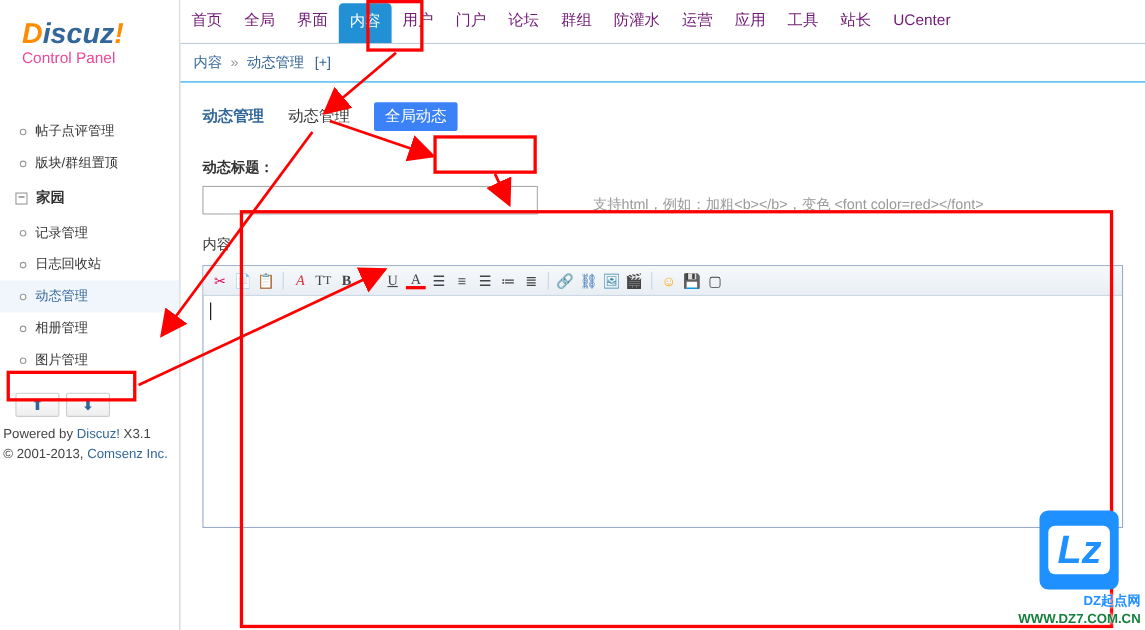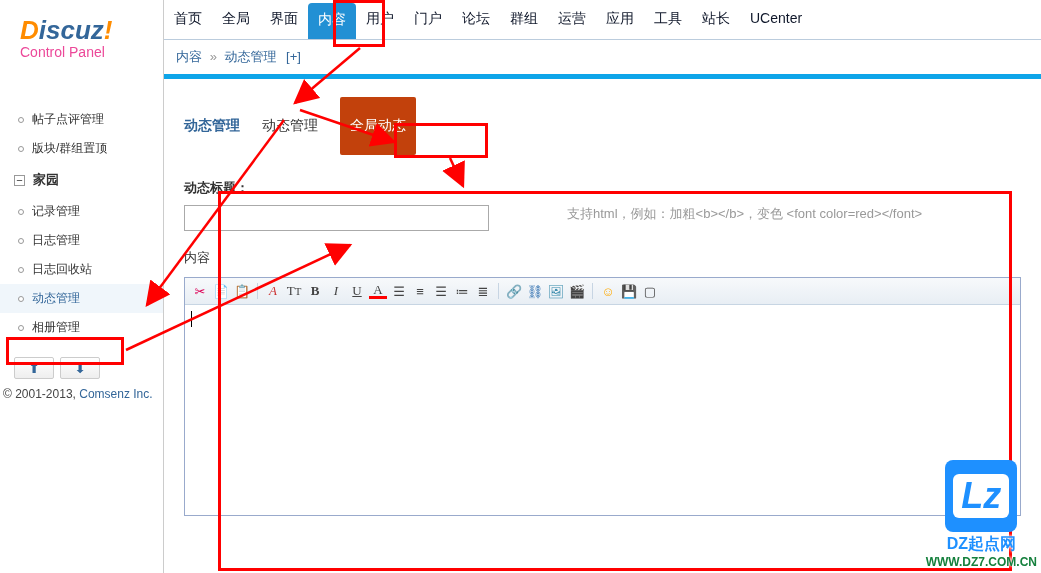--- a/index.html
+++ b/index.html
@@ -24,37 +24,37 @@
 
 .nav-buttons { display: flex; gap: 6px; padding: 10px 10px 8px 14px; }
 .nav-btn { width: 40px; height: 22px; border: 1px solid #ccc; background: linear-gradient(#fff,#eee); border-radius: 2px; cursor: pointer; display: flex; align-items: center; justify-content: center; color: #336699; font-size: 14px; }
 
 .footer-text { padding: 0 0 4px 3px; color: #444; font-size: 12px; }
 .footer-text a { color: #336699; text-decoration: none; }
 
 .main { flex: 1; display: flex; flex-direction: column; }
 
 .topnav { display: flex; height: 40px; align-items: stretch; padding-left: 0; border-bottom: 1px solid #bcd; background: #fff; }
-.topnav-item { padding: 10px 10px 0 10px; color: #0f172a; font-size: 14px; cursor: pointer; text-align: center; }
+.topnav-item { padding: 10px 10px 0 10px; color: #701a75; font-size: 14px; cursor: pointer; text-align: center; }
 .topnav-item.active { background: #2290d4; color: #fff; border-radius: 4px 4px 0 0; margin-top: 3px; padding-top: 8px; }
 
-.breadcrumb { padding: 8px 12px; border-bottom: 5px solid #0ea5e9; font-size: 13px; }
+.breadcrumb { padding: 8px 12px; border-bottom: 1px solid #0ea5e9; font-size: 13px; }
 .breadcrumb a { color: #336699; text-decoration: none; }
 .breadcrumb .sep { color: #999; margin: 0 4px; }
 .breadcrumb .plus { color: #336699; margin-left: 6px; }
 
 .tabs { display: flex; align-items: center; padding: 18px 20px 0 20px; gap: 22px; font-size: 14px; }
 .tab-link { color: #336699; font-weight: bold; cursor: pointer; }
 .tab-link.plain { color: #333; font-weight: normal; }
-.tab-btn { background: #c2410c; color: #fff; padding: 20px 10px; border-radius: 2px; cursor: pointer; }
+.tab-btn { background: #3b82f6; color: #fff; padding: 4px 10px; border-radius: 2px; cursor: pointer; }
 
 .form-area { margin: 24px 20px 0 20px; }
 .form-row { margin-bottom: 18px; }
 .form-label { font-size: 13px; font-weight: bold; margin-bottom: 8px; }
-.input-row { display: flex; align-items: flex-start; gap: 78px; }
+.input-row { display: flex; align-items: flex-end; gap: 50px; }
 .text-input { width: 305px; height: 26px; border: 1px solid #aaa; padding: 0 4px; }
 .hint-text { color: #999; font-size: 13px; }
 .content-label { font-size: 13px; margin-bottom: 10px; }
 
 .editor { border: 1px solid #9ac; }
 .toolbar { background: linear-gradient(#f7f9fb, #e8eef4); border-bottom: 1px solid #c7d5e3; padding: 4px 6px; display: flex; align-items: center; gap: 3px; flex-wrap: wrap; }
 .tb-icon { width: 18px; height: 18px; display: flex; align-items: center; justify-content: center; font-size: 13px; cursor: pointer; color: #444; }
 .tb-sep { width: 1px; height: 16px; background: #c7d5e3; margin: 0 3px; }
 .editor-body { height: 210px; padding: 6px; font-size: 13px; }
 .cursor-line { width: 1px; height: 16px; background: #000; }
@@ -66,21 +66,21 @@
 .box-sideitem { left: 6px; top: 337px; width: 118px; height: 28px; }
 .box-form { left: 218px; top: 191px; width: 794px; height: 380px; }
 
 
 svg.annot { position: absolute; left: 0; top: 0; width: 1041px; height: 573px; pointer-events: none; z-index: 49; }
 
 
 .watermark { position: absolute; right: 4px; bottom: 4px; z-index: 60; text-align: center; }
 .wm-box { width: 72px; height: 72px; background: #1e90ff; border-radius: 8px; display: flex; align-items: center; justify-content: center; margin: 0 auto; }
 .wm-inner { width: 56px; height: 44px; background: #fff; border-radius: 6px; display: flex; align-items: center; justify-content: center; font-size: 36px; font-weight: bold; color: #1e90ff; font-style: italic; }
-.wm-t1 { color: #1e90ff; font-weight: bold; font-size: 16px; text-shadow: 0 0 3px #fff, 0 0 3px #fff; margin-top: 2px; }
+.wm-t1 { color: #1e90ff; font-weight: bold; font-size: 12px; text-shadow: 0 0 3px #fff, 0 0 3px #fff; margin-top: 2px; text-align: right; }
 .wm-t2 { color: #15803d; font-weight: bold; font-size: 12px; text-shadow: 0 0 3px #fff, 0 0 3px #fff; }
 </style>
 </head>
 <body>
 
 <div class="container">
   <div class="sidebar">
     <div class="logo-area">
       <div class="logo-text">
         <span class="logo-d">D</span><span class="logo-iscuz">iscuz</span><span class="logo-excl">!</span>
@@ -102,60 +102,64 @@
           <span class="side-group-icon">−</span>
           <span>家园</span>
         </div>
 
       <div class="side-item">
           <span class="side-bullet"></span>
           <span>记录管理</span>
         </div>
       <div class="side-item">
           <span class="side-bullet"></span>
-          <span>日志管理</span>
-        </div>
-      <div class="side-item">
-          <span class="side-bullet"></span>
           <span>日志回收站</span>
         </div>
       <div class="side-item active">
           <span class="side-bullet"></span>
           <span>动态管理</span>
         </div>
       <div class="side-item">
           <span class="side-bullet"></span>
           <span>相册管理</span>
+        </div>
+      <div class="side-item">
+          <span class="side-bullet"></span>
+          <span>图片管理</span>
         </div>
     </div>
 
     <div class="nav-buttons">
       <div class="nav-btn">
           <span>⬆</span>
         </div>
       <div class="nav-btn">
           <span>⬇</span>
         </div>
     </div>
 
+    <div class="footer-text">
+      <span>Powered by </span><a href="#">Discuz!</a><span> X3.1</span>
+    </div>
     <div class="footer-text">
       <span>© 2001-2013, </span><a href="#">Comsenz Inc.</a>
     </div>
   </div>
 
   <div class="main">
     <div class="topnav" id="topnav">
         <div class="topnav-item">首页</div>
         <div class="topnav-item">全局</div>
         <div class="topnav-item">界面</div>
         <div class="topnav-item active">内容</div>
         <div class="topnav-item">用户</div>
         <div class="topnav-item">门户</div>
         <div class="topnav-item">论坛</div>
         <div class="topnav-item">群组</div>
+        <div class="topnav-item">防灌水</div>
         <div class="topnav-item">运营</div>
         <div class="topnav-item">应用</div>
         <div class="topnav-item">工具</div>
         <div class="topnav-item">站长</div>
         <div class="topnav-item">UCenter</div>
       </div>
 
     <div class="breadcrumb">
       <a href="#">内容</a>
       <span class="sep">»</span>

